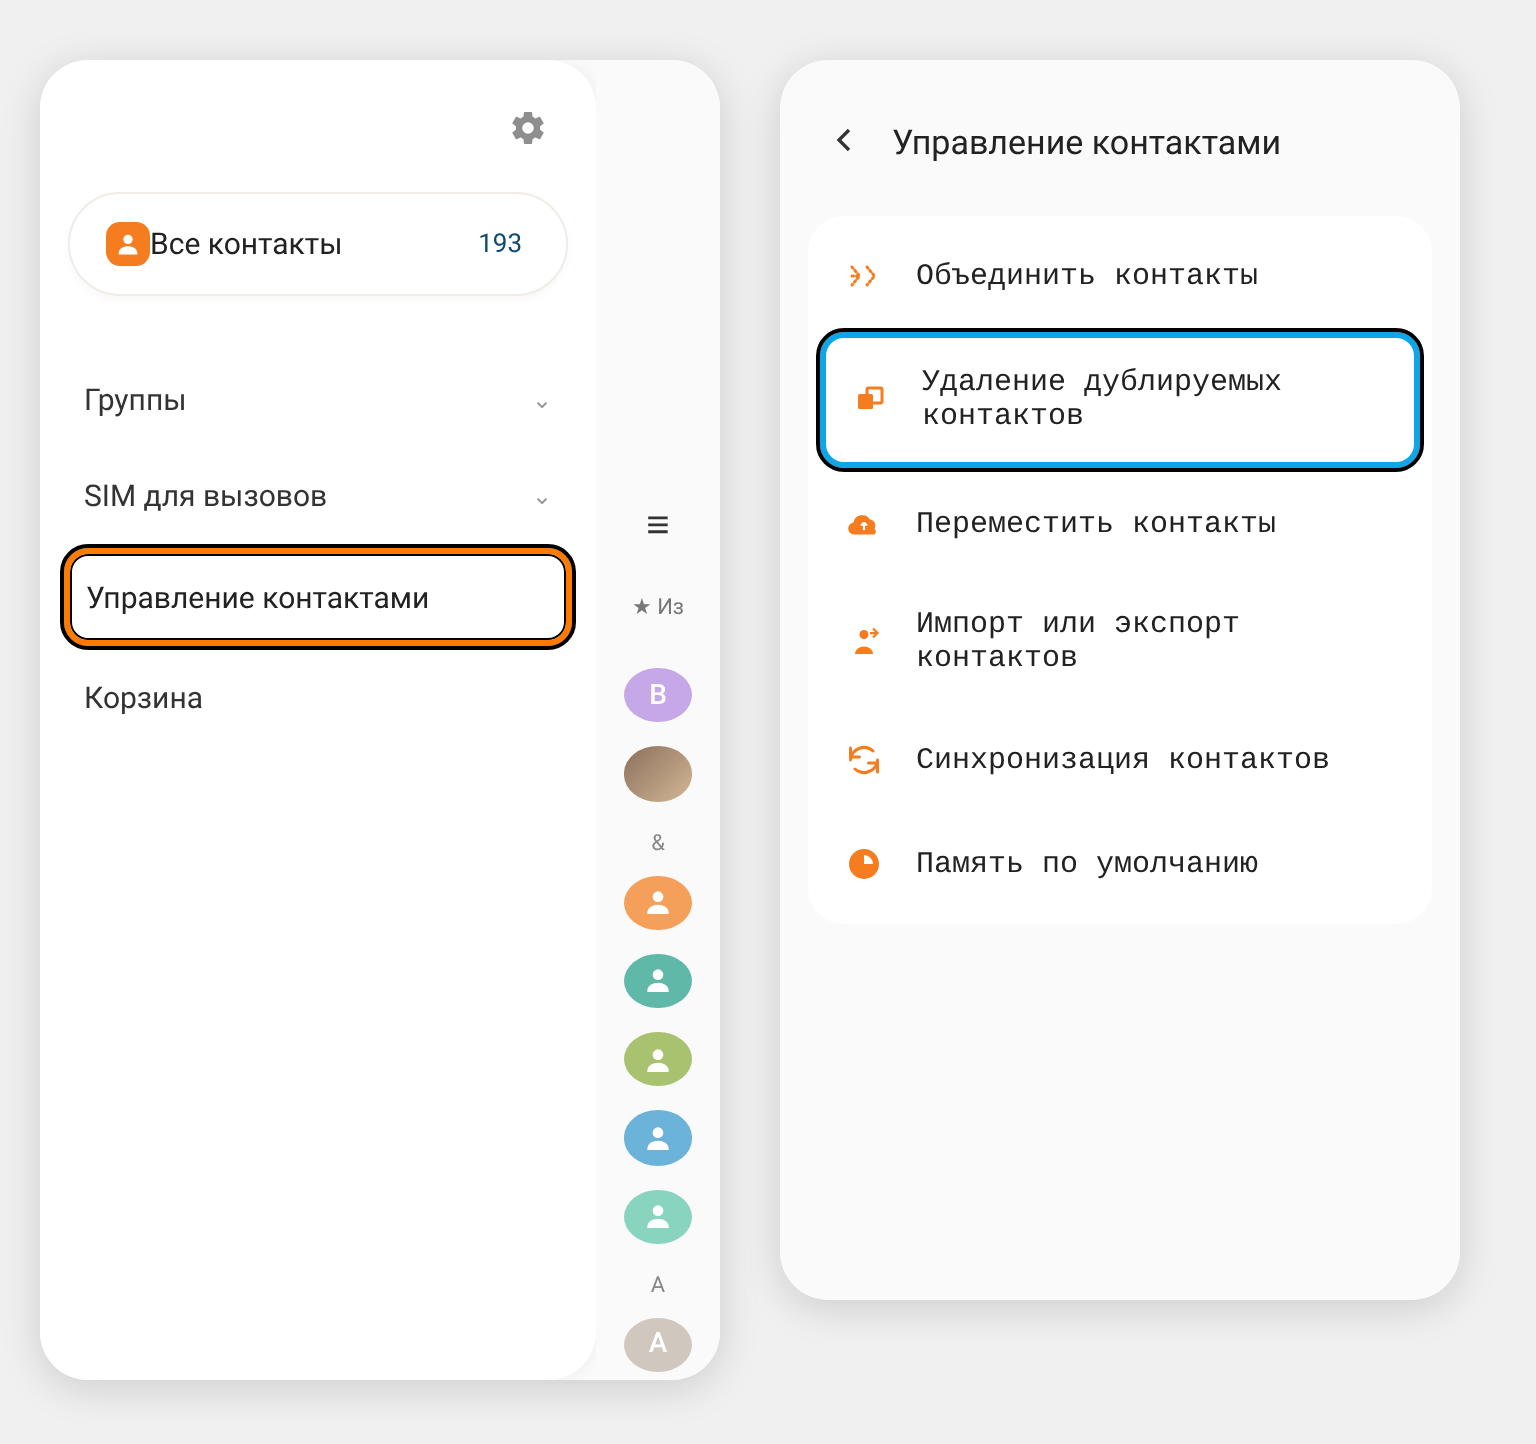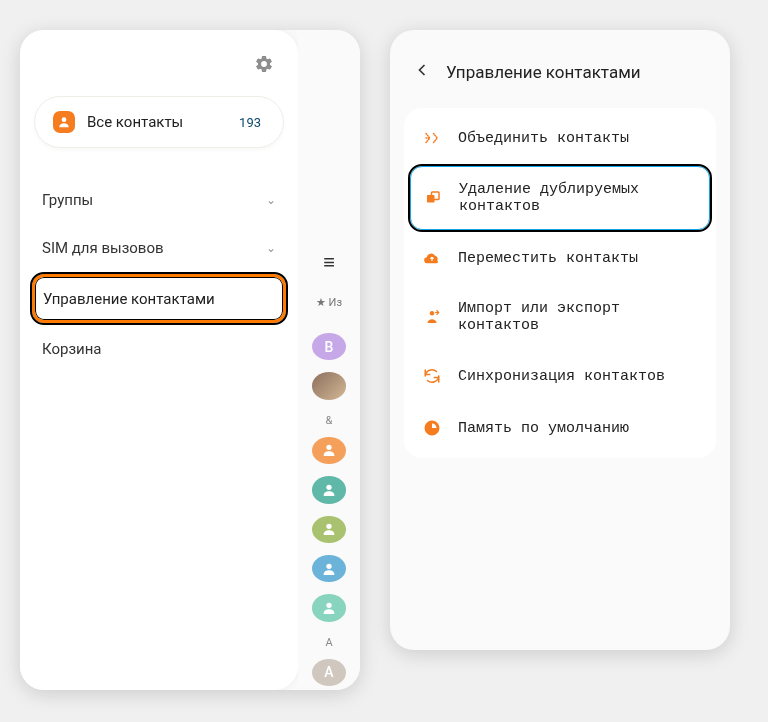--- a/index.html
+++ b/index.html
@@ -47,21 +47,20 @@
       padding: 6px 10px 18px 0;
     }
     .gear-icon { color: #8e8e8e; }
     .pill {
       background: #fff;
       border: 1px solid #f0ece6;
       border-radius: 28px;
       padding: 14px 18px;
       display: flex;
       align-items: center;
-      gap: 12px;
       box-shadow: 0 2px 4px rgba(0,0,0,0.03);
       margin-bottom: 28px;
     }
     .pill-icon {
       width: 22px; height: 22px;
       background: #f57c1f;
       border-radius: 7px;
       color: #fff;
       display: flex;
       align-items: center;
@@ -141,21 +140,21 @@
     }
     .option-icon {
       width: 20px; height: 20px;
       color: #f57c1f;
       display: flex;
       align-items: center;
       justify-content: center;
       flex-shrink: 0;
     }
     .option-row.hl {
-      border: 1px solid #0ea5e9;
+      border: 3px solid #0ea5e9;
       outline: 2px solid #000;
       border-radius: 12px;
       margin: 2px;
       padding: 14px 12px;
     }
   </style>
 </head>
 <body>
 
 <div class="phone phone-left">

